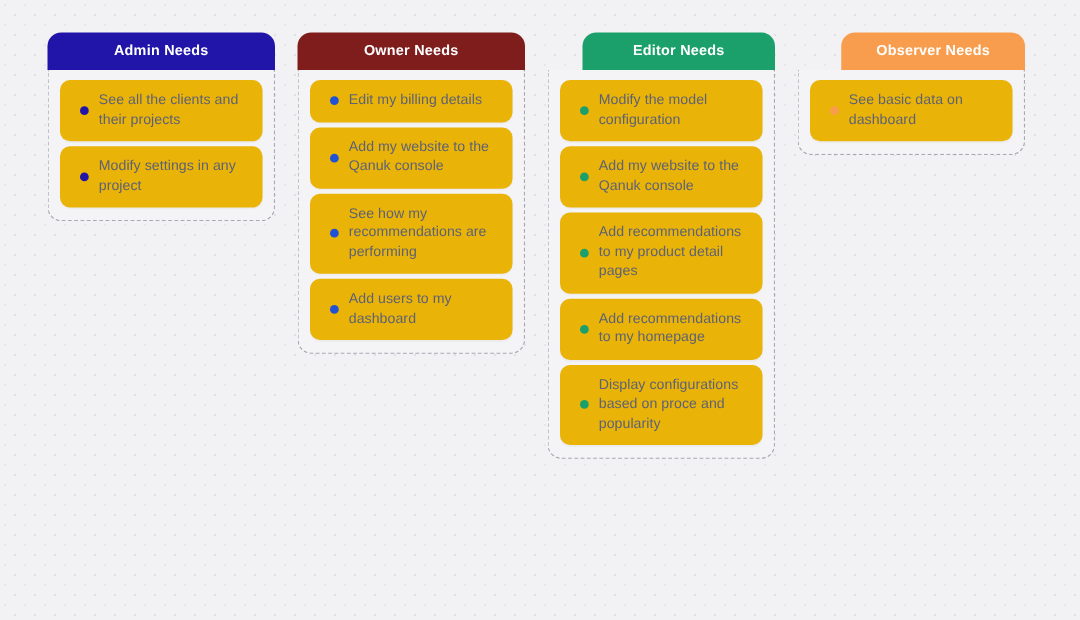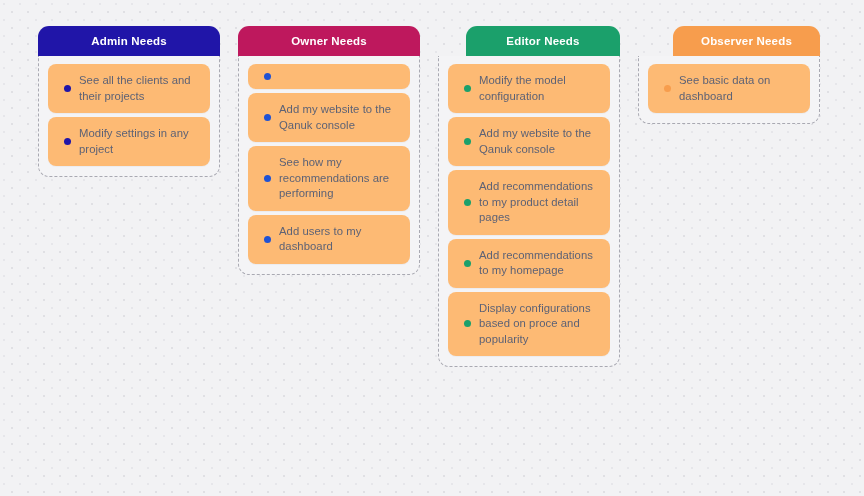--- a/index.html
+++ b/index.html
@@ -60,21 +60,21 @@
     background: #f4f4f6;
     padding: 8px 9px 10px 9px;
     box-sizing: border-box;
     display: flex;
     flex-direction: column;
     gap: 4px;
     overflow: hidden;
   }
 
   .card {
-    background: #fdba74;
+    background: #eab308;
     border-radius: 8px;
     padding: 9px 11px 9px 9px;
     box-sizing: border-box;
     display: flex;
     flex-direction: row;
     align-items: center;
     gap: 8px;
     box-shadow: 0 1px 1px rgba(40,40,60,0.035);
   }
 
@@ -105,24 +105,25 @@
           <span class="bullet" style="background-color: rgb(32, 21, 168);"></span>
           <span class="card-text">See all the clients and their projects</span>
         </div>
         <div class="card">
           <span class="bullet" style="background-color: rgb(32, 21, 168);"></span>
           <span class="card-text">Modify settings in any project</span>
         </div>
       </div>
     </div>
     <div class="column">
-      <div class="col-header" style="background-color: #be185d;">Owner Needs</div>
+      <div class="col-header" style="background-color: #7f1d1d;">Owner Needs</div>
       <div class="col-body">
         <div class="card">
           <span class="bullet" style="background-color: rgb(31, 82, 212);"></span>
+          <span class="card-text">Edit my billing details</span>
         </div>
         <div class="card">
           <span class="bullet" style="background-color: rgb(31, 82, 212);"></span>
           <span class="card-text">Add my website to the Qanuk console</span>
         </div>
         <div class="card">
           <span class="bullet" style="background-color: rgb(31, 82, 212);"></span>
           <span class="card-text">See how my recommendations are performing</span>
         </div>
         <div class="card">

